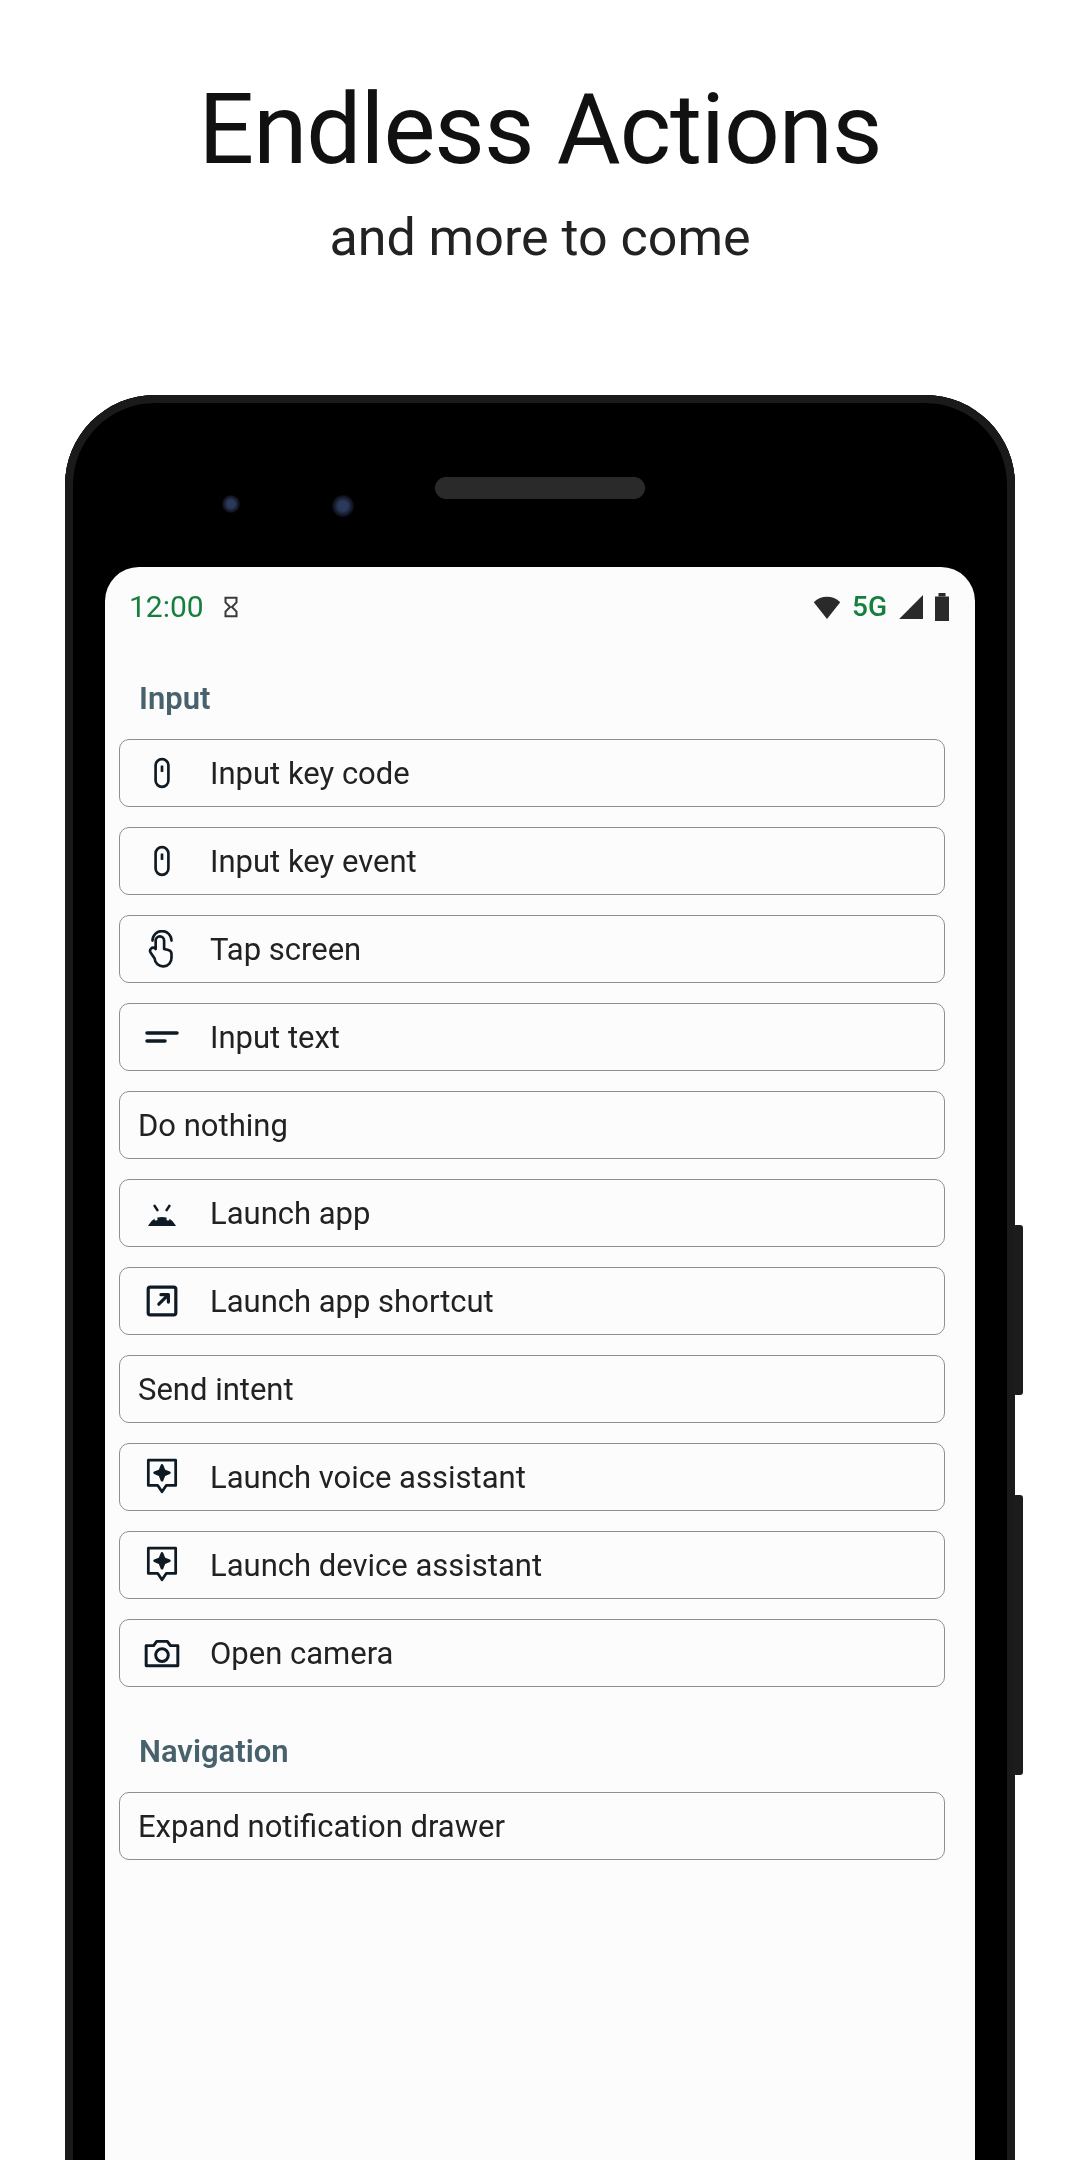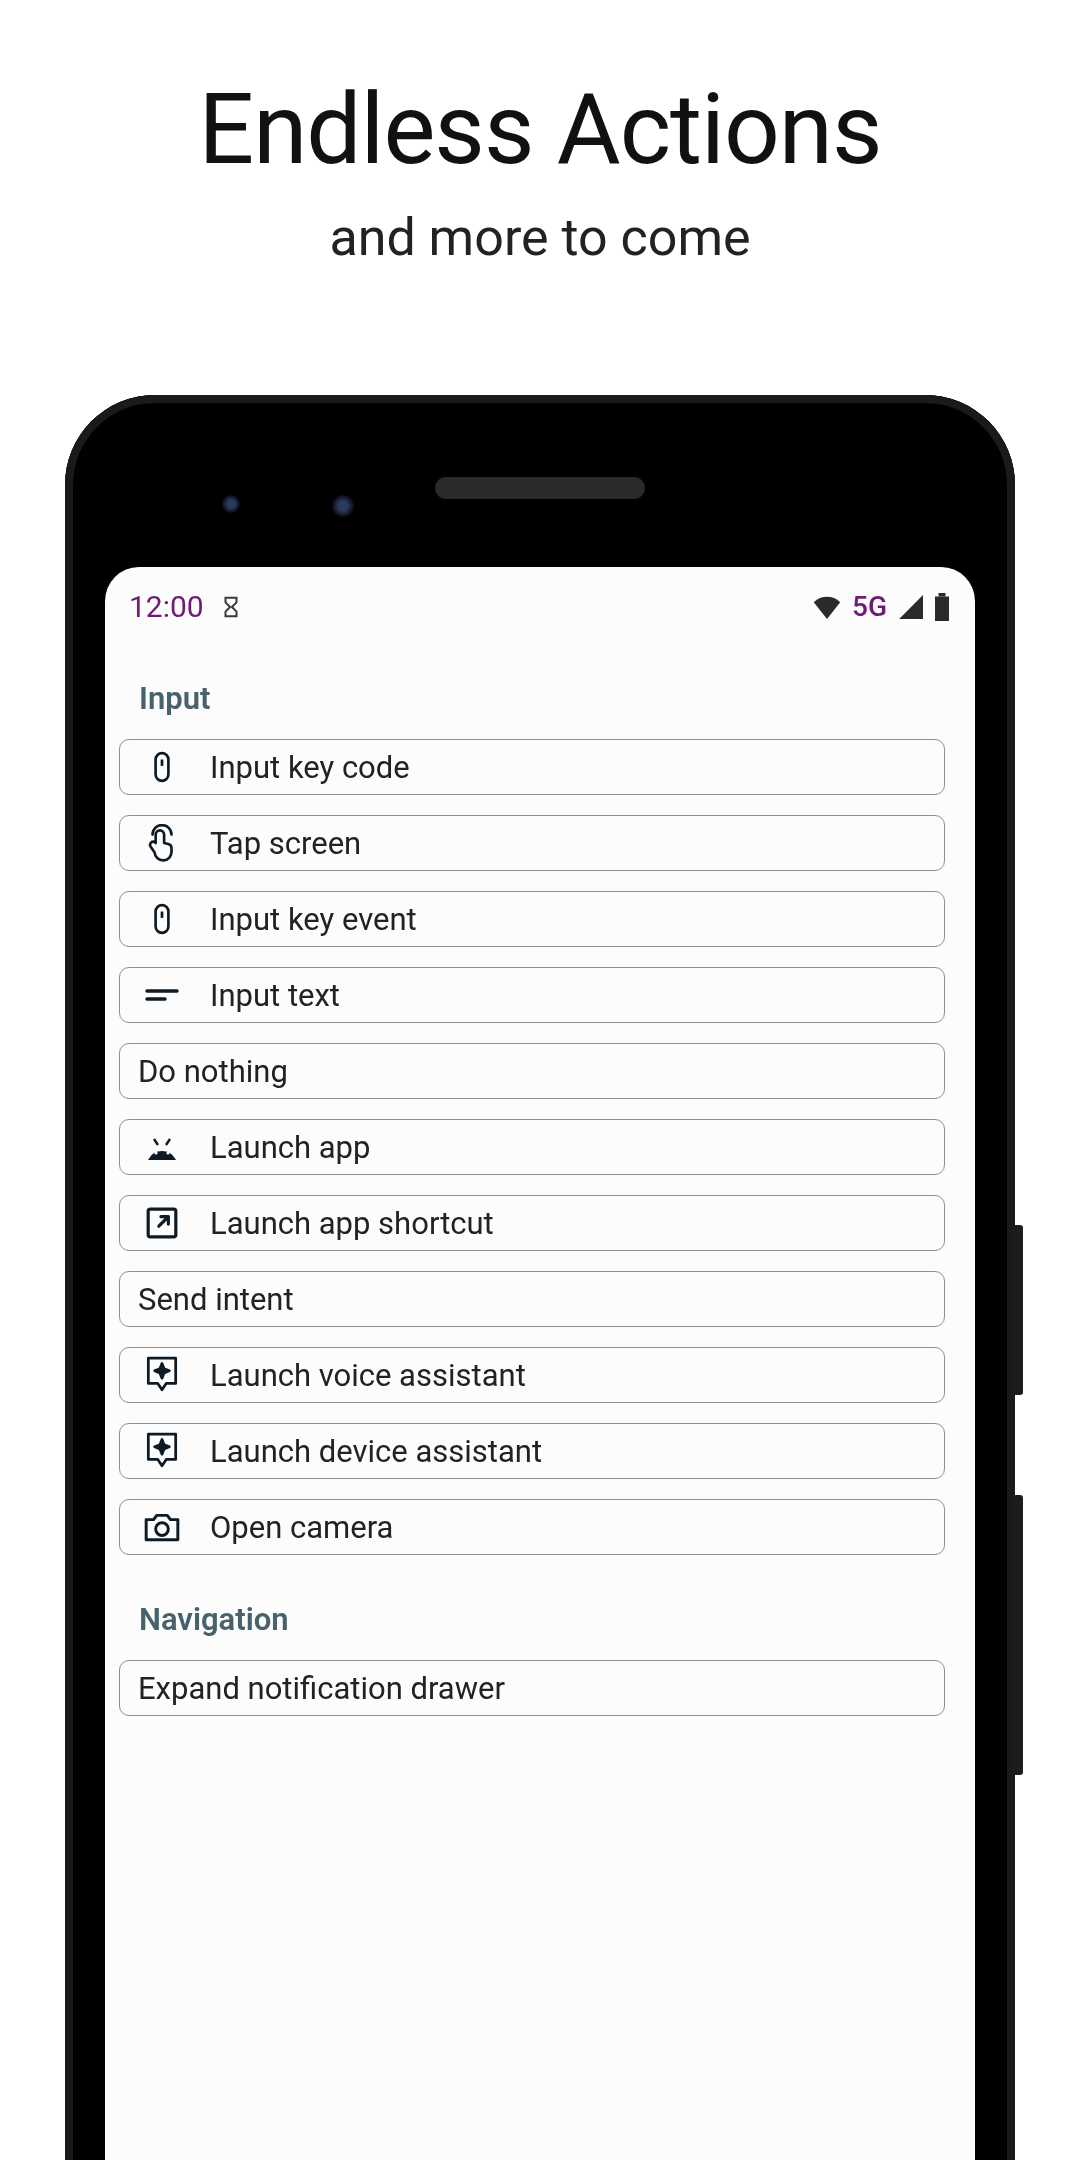--- a/index.html
+++ b/index.html
@@ -79,39 +79,39 @@
     background: #fcfcfc;
     border-radius: 34px 34px 0 0;
     overflow: hidden;
   }
   .statusbar {
     display: flex;
     justify-content: space-between;
     align-items: center;
     padding: 22px 24px 10px 24px;
     font-size: 30px;
-    color: #701a75;
+    color: #15803d;
   }
   .status-left { display: flex; align-items: center; gap: 16px; }
   .status-right { display: flex; align-items: center; gap: 10px; }
   .status-right svg, .status-left svg { display: block; }
   .content {
     padding: 20px 30px 0 14px;
   }
   .section-header {
     font-size: 31px;
     font-weight: 600;
     color: #47626d;
     padding: 26px 20px 22px 20px;
   }
   .action-btn {
     display: flex;
     align-items: center;
     width: 100%;
-    height: 56px;
+    height: 68px;
     border: 1.5px solid #8f8f8f;
     border-radius: 10px;
     background: transparent;
     margin-bottom: 20px;
     padding: 0 18px;
     cursor: pointer;
     font-family: inherit;
   }
   .action-icon {
     width: 48px;
@@ -194,40 +194,40 @@
             <svg width="18" height="32" viewBox="0 0 16 30" fill="none" stroke="#0e1a24" stroke-width="2.5">
                 <rect x="2" y="2" width="12" height="26" rx="6"></rect>
                 <line x1="8" y1="8" x2="8" y2="14"></line>
               </svg>
           </span>
           <span class="action-label">Input key code</span>
         </button>
 
         <button class="action-btn">
           <span class="action-icon">
+            <svg width="18" height="32" viewBox="0 0 16 30" fill="none" stroke="#0e1a24" stroke-width="2.5">
+                <rect x="2" y="2" width="12" height="26" rx="6"></rect>
+                <line x1="8" y1="8" x2="8" y2="14"></line>
+              </svg>
+          </span>
+          <span class="action-label">Input key event</span>
+        </button>
+
+        <button class="action-btn">
+          <span class="action-icon">
             <svg width="34" height="38" viewBox="0 0 32 36" fill="none" stroke="#0e1a24" stroke-width="2.5" stroke-linecap="round" stroke-linejoin="round">
               <path d="M14 6 a4 4 0 0 1 4 4 v8 l4 1 a4 4 0 0 1 3 4 v3 a8 8 0 0 1 -16 1 l-4 -6 a3 3 0 0 1 4 -4 l1 1 v-8 a4 4 0 0 1 4 -4 z"></path>
               <path d="M7 10 a9 9 0 0 1 18 0" stroke-width="2.5"></path>
             </svg>
           </span>
           <span class="action-label">Tap screen</span>
         </button>
 
         <button class="action-btn">
           <span class="action-icon">
-            <svg width="18" height="32" viewBox="0 0 16 30" fill="none" stroke="#0e1a24" stroke-width="2.5">
-                <rect x="2" y="2" width="12" height="26" rx="6"></rect>
-                <line x1="8" y1="8" x2="8" y2="14"></line>
-              </svg>
-          </span>
-          <span class="action-label">Input key event</span>
-        </button>
-
-        <button class="action-btn">
-          <span class="action-icon">
             <svg width="34" height="20" viewBox="0 0 34 16" stroke="#0e1a24" stroke-width="3.5" stroke-linecap="round">
                 <line x1="2" y1="4" x2="32" y2="4"></line>
                 <line x1="2" y1="12" x2="20" y2="12"></line>
               </svg>
           </span>
           <span class="action-label">Input text</span>
         </button>
 
         <button class="action-btn no-icon">
           <span class="action-label">Do nothing</span>

